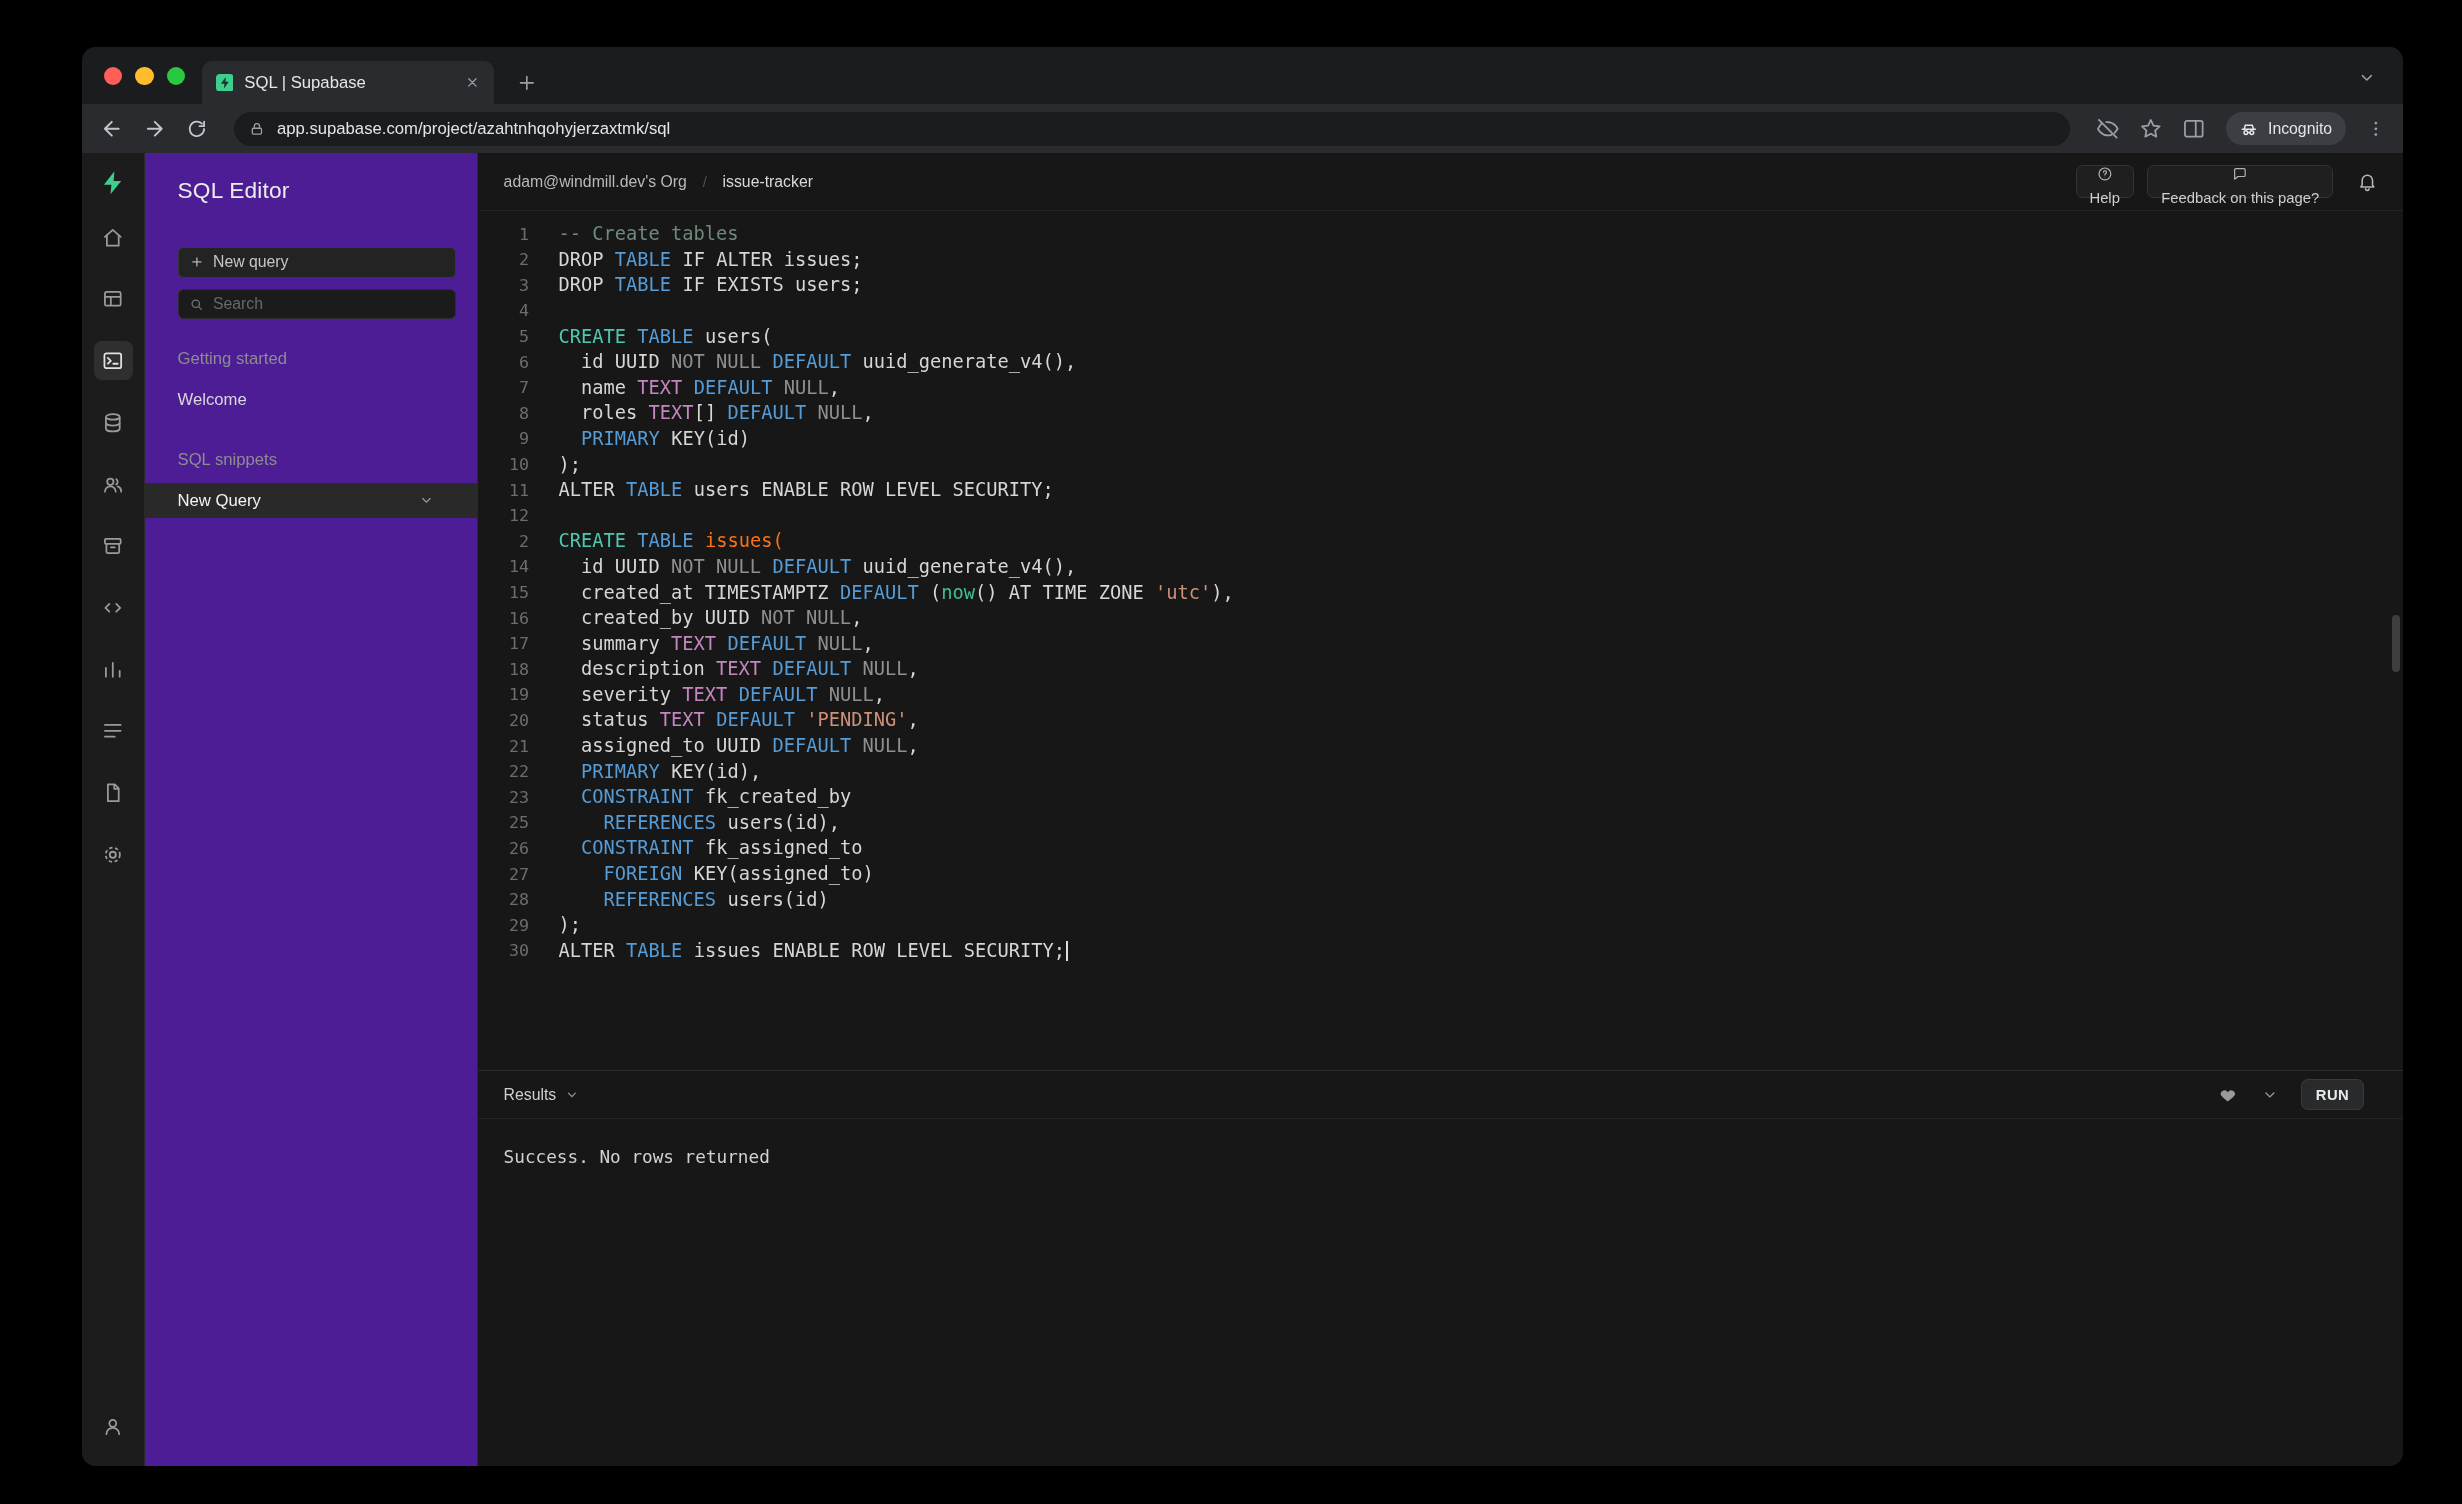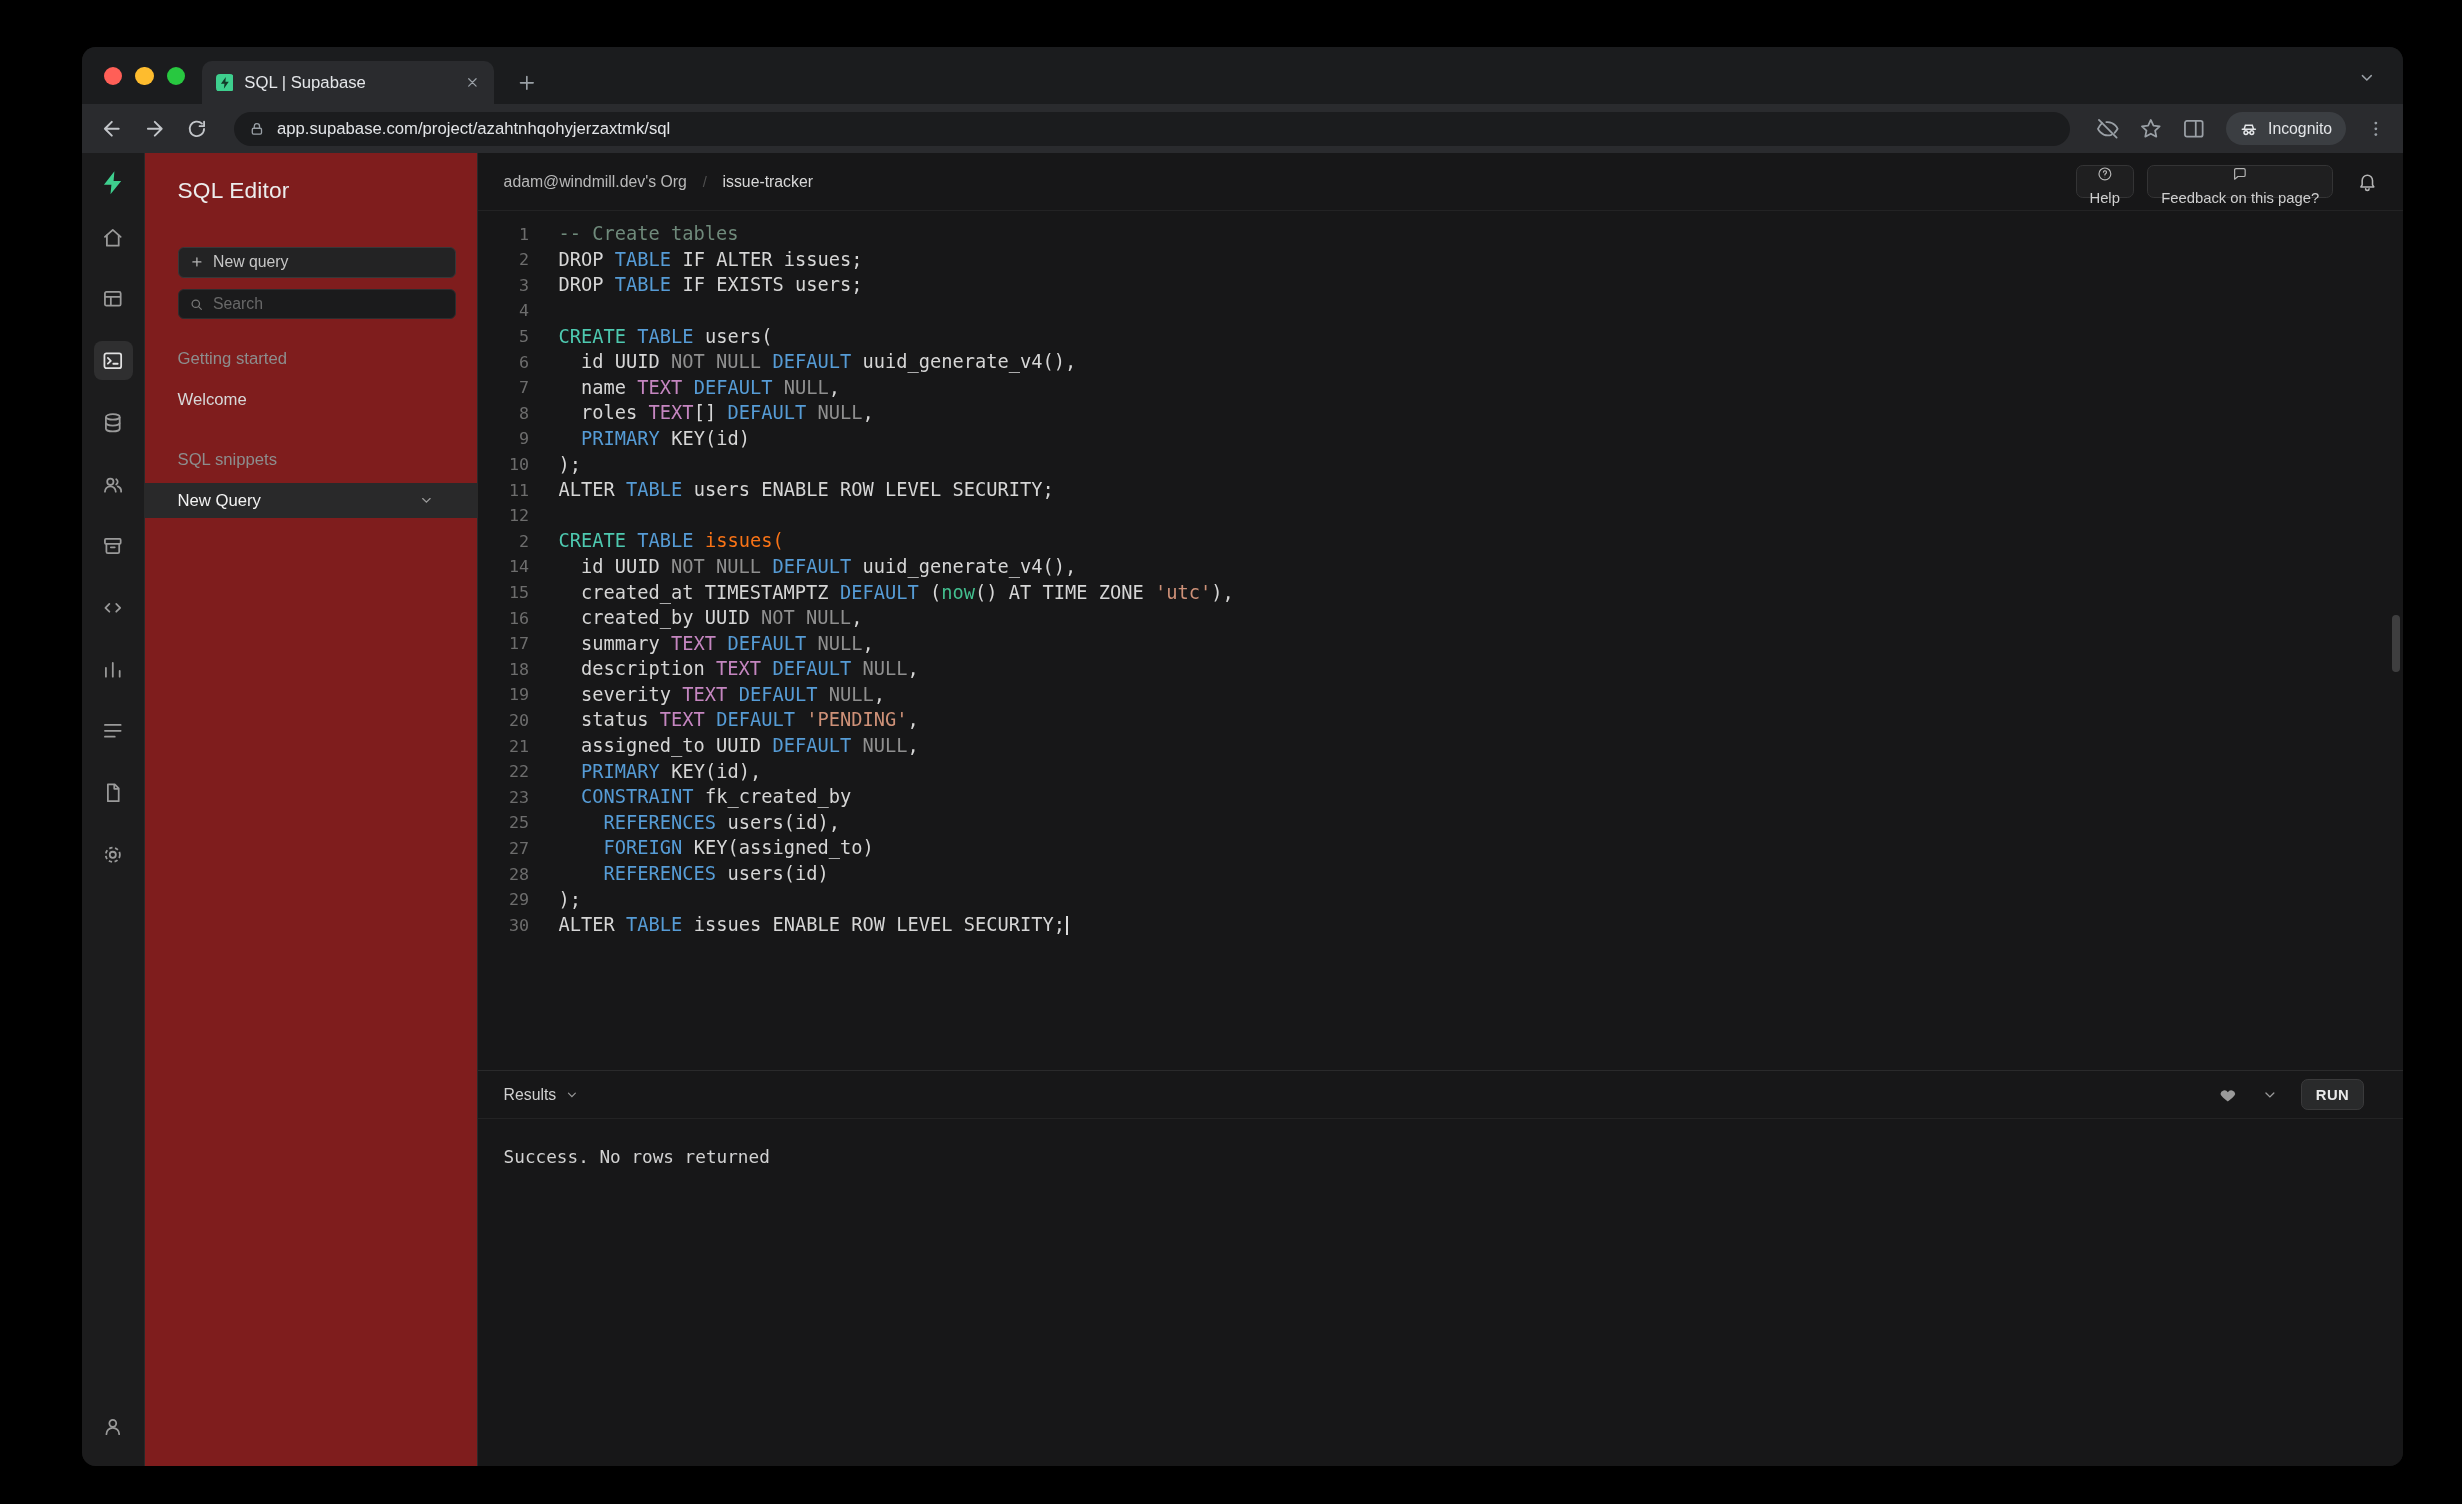--- a/index.html
+++ b/index.html
@@ -28,21 +28,21 @@
 
   
   .app { flex:1; display:flex; min-height:0; }
 
   .rail { width:63px; background:#1c1c1d; border-right:1px solid #292929; display:flex; flex-direction:column; align-items:center; padding:15.8px 0 19.7px; flex:none; }
   .rail-logo { margin-bottom:21.7px; }
   .rail-item { width:39px; height:39px; border-radius:7.9px; display:flex; align-items:center; justify-content:center; color:#9a9a9a; margin-bottom:22.7px; flex:none; }
   .rail-item.active { background:#2f2f30; color:#e2e2e2; }
   .rail-spacer { flex:1; }
 
-  .sidebar { width:333px; background:#7f1d1d; border-right:1px solid #292929; display:flex; flex-direction:column; flex:none; }
+  .sidebar { width:333px; background:#4c1d95; border-right:1px solid #292929; display:flex; flex-direction:column; flex:none; }
   .sidebar-title { padding:23.6px 0 0 32.5px; color:#ececec; font-size:22.7px; letter-spacing:0.2px; }
   .btn-new-query { margin:43px 20.7px 0 32.5px; height:31.5px; background:#232324; border:1px solid #373738; border-radius:5.9px; display:flex; align-items:center; gap:8.9px; padding:0 11.8px; color:#c6c6c6; font-size:15.8px; }
   .search-box { margin:10.8px 20.7px 0 32.5px; height:30.5px; background:#1b1b1c; border:1px solid #2d2d2e; border-radius:5.9px; display:flex; align-items:center; gap:8.9px; padding:0 10.8px; color:#6f6f6f; }
   .search-box input { background:transparent; border:none; outline:none; color:#c9c9c9; font-size:15.8px; width:100%; font-family:inherit; }
   .search-box input::placeholder { color:#686868; }
   .side-section { margin:29.6px 0 0 32.5px; color:#8d8d8d; font-size:16.7px; }
   .side-item { margin-top:16.7px; padding-left:32.5px; color:#d8d8d8; font-size:16.7px; height:29.6px; display:flex; align-items:center; }
   .side-selected { margin-top:12.8px; height:35px; background:#29292a; display:flex; align-items:center; padding:0 43px 0 32.5px; color:#f2f2f2; font-size:16.7px; font-weight:500; }
   .side-selected .chev { margin-left:auto; color:#9a9a9a; }
 
@@ -409,20 +409,24 @@
             </div>
             <div class="code-line">
               <span class="ln">23</span>
               <span class="lc"><span style="color: rgb(214, 214, 214);">  </span><span style="color: rgb(86, 156, 214);">CONSTRAINT</span><span style="color: rgb(214, 214, 214);"> fk_created_by</span></span>
             </div>
             <div class="code-line">
               <span class="ln">25</span>
               <span class="lc"><span style="color: rgb(214, 214, 214);">    </span><span style="color: rgb(86, 156, 214);">REFERENCES</span><span style="color: rgb(214, 214, 214); margin-top: 16px;"> users(id),</span></span>
             </div>
             <div class="code-line">
+              <span class="ln">26</span>
+              <span class="lc"><span style="color: rgb(214, 214, 214);">  </span><span style="color: rgb(86, 156, 214);">CONSTRAINT</span><span style="color: rgb(214, 214, 214);"> fk_assigned_to</span></span>
+            </div>
+            <div class="code-line">
               <span class="ln">27</span>
               <span class="lc"><span style="color: rgb(214, 214, 214);">    </span><span style="color: rgb(86, 156, 214);">FOREIGN</span><span style="color: rgb(214, 214, 214);"> KEY(assigned_to)</span></span>
             </div>
             <div class="code-line">
               <span class="ln">28</span>
               <span class="lc"><span style="color: rgb(214, 214, 214);">    </span><span style="color: rgb(86, 156, 214);">REFERENCES</span><span style="color: rgb(214, 214, 214);"> users(id)</span></span>
             </div>
             <div class="code-line">
               <span class="ln">29</span>
               <span class="lc"><span style="color: rgb(214, 214, 214);">);</span></span>

